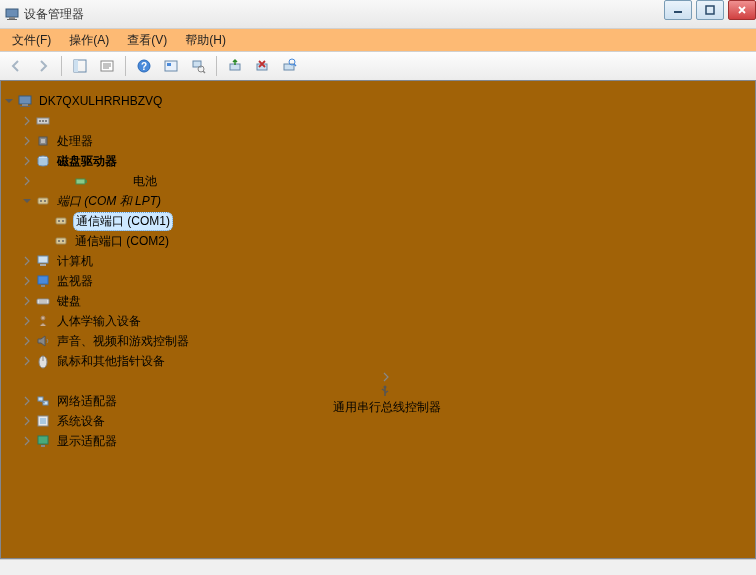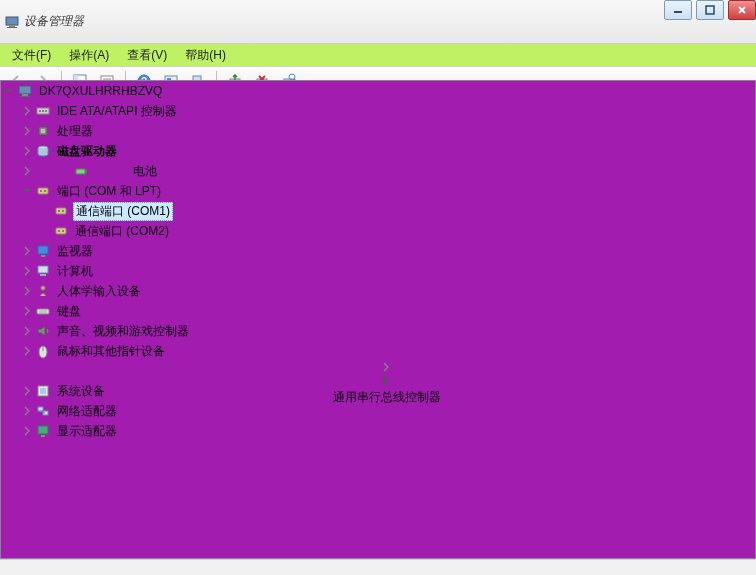--- a/index.html
+++ b/index.html
@@ -1,38 +1,38 @@
 <!DOCTYPE html>
 <html><head>
 <meta charset="utf-8">
 <style>
 * { box-sizing: border-box; margin: 0; padding: 0; }
 body { font-family: "Microsoft YaHei", "Segoe UI", Tahoma, sans-serif; font-size: 12px; background: #fff; width: 756px; height: 575px; overflow: hidden; position: relative; }
 
-.titlebar { height: 44px; background: linear-gradient(#f8f8f8, #e8e8e8); border-bottom: 1px solid #d0d0d0; display: flex; align-items: center; padding: 0 4px; position: relative; font-style: italic; }
+.titlebar { height: 29px; background: linear-gradient(#f8f8f8, #e8e8e8); border-bottom: 1px solid #d0d0d0; display: flex; align-items: center; padding: 0 4px; position: relative; }
 .titlebar .app-icon { width: 16px; height: 16px; margin-right: 4px; display: flex; align-items: center; justify-content: center; }
 .titlebar .title-text { color: #333; font-size: 12px; }
 .win-controls { position: absolute; right: 0; top: 0; display: flex; }
 .win-btn { width: 28px; height: 20px; border: 1px solid #7a9cb5; background: linear-gradient(#eaf3fb, #cde0f0); border-radius: 2px; margin-left: 4px; display: flex; align-items: center; justify-content: center; cursor: pointer; }
 .win-btn.close { background: linear-gradient(#f09090, #d04040); border-color: #a03030; color: #fff; }
 .win-btn svg { width: 12px; height: 10px; }
 
-.menubar { height: 22px; display: flex; align-items: center; padding: 0 4px; gap: 2px; background: #bef264; }
+.menubar { height: 22px; display: flex; align-items: center; padding: 0 4px; gap: 2px; background: #fdba74; }
 .menu-item { padding: 2px 8px; cursor: pointer; color: #222; }
 
 .toolbar { height: 30px; border-top: 1px solid #d0d0d0; border-bottom: 1px solid #a0a0a0; background: linear-gradient(#fdfdfd, #ececec); display: flex; align-items: center; padding: 0 4px; gap: 3px; }
 .tb-btn { width: 24px; height: 22px; display: flex; align-items: center; justify-content: center; cursor: pointer; border: 1px solid transparent; border-radius: 2px; }
 .tb-btn.disabled { opacity: 0.45; cursor: default; }
 .tb-sep { width: 1px; height: 20px; background: #c0c0c0; margin: 0 3px; }
 
-.content { position: absolute; top: 80px; left: 0; right: 0; bottom: 16px; border: 1px solid #828790; overflow: auto; background: #a21caf; padding: 0 2px; }
+.content { position: absolute; top: 80px; left: 0; right: 0; bottom: 16px; border: 1px solid #828790; overflow: auto; background: #a16207; padding: 10px 2px; }
 
 .tree { }
 .tree-row { display: flex; align-items: center; height: 20px; white-space: nowrap; cursor: pointer; }
-.tree-row.selected .node-label { background: #cde8ff; border: 1px dotted #66a0d8; border-radius: 0; padding: 0 2px; }
+.tree-row.selected .node-label { background: #cde8ff; border: 1px dotted #66a0d8; border-radius: 6px; padding: 0 2px; }
 .expander { width: 12px; height: 12px; display: flex; align-items: center; justify-content: center; color: #5a5a5a; margin-right: 2px; flex-shrink: 0; }
 .node-icon { width: 16px; height: 16px; margin-right: 4px; display: flex; align-items: center; justify-content: center; flex-shrink: 0; }
 .node-label { color: #000; padding: 0 2px; }
 
 .statusbar { position: absolute; bottom: 0; left: 0; right: 0; height: 16px; background: #f0f0f0; border-top: 1px solid #d0d0d0; }
 </style>
 </head>
 <body>
 
 <div class="titlebar">
@@ -162,21 +162,20 @@
           </svg>
         </span>
         <span class="node-icon">
           <svg width="16" height="16" viewBox="0 0 16 16">
             <rect x="2" y="5" width="12" height="6" fill="#d0d0d0" stroke="#888"></rect>
             <circle cx="5" cy="8" r="1" fill="#666"></circle>
             <circle cx="8" cy="8" r="1" fill="#666"></circle>
             <circle cx="11" cy="8" r="1" fill="#666"></circle>
           </svg>
         </span>
-        <span class="node-label">IDE ATA/ATAPI 控制器</span>
       </div>
       <div class="tree-row" style="padding-left: 18px;">
         <span class="expander">
           <svg width="10" height="10" viewBox="0 0 10 10">
             <path d="M3 1 L7 5 L3 9" fill="none" stroke="#888" stroke-width="1.2"></path>
           </svg>
         </span>
         <span class="node-icon">
           <svg width="16" height="16" viewBox="0 0 16 16">
             <rect x="4" y="4" width="8" height="8" fill="#888" stroke="#555"></rect>
@@ -206,21 +205,21 @@
           </svg>
         </span>
         <span class="node-icon">
           <svg width="16" height="16" viewBox="0 0 16 16">
             <rect x="3" y="6" width="9" height="5" fill="#8aca8a" stroke="#4a8a4a"></rect>
             <rect x="12" y="7" width="2" height="3" fill="#4a8a4a"></rect>
           </svg>
         </span>
         <span class="node-label">电池</span>
       </div>
-      <div class="tree-row" style="padding-left: 18px;">
+      <div class="tree-row" style="padding-left: 18px; font-style: italic;">
         <span class="expander">
           <svg width="10" height="10" viewBox="0 0 10 10">
             <path d="M1 3 L5 7 L9 3" fill="#595959"></path>
           </svg>
         </span>
         <span class="node-icon">
           <svg width="16" height="16" viewBox="0 0 16 16">
             <rect x="3" y="5" width="10" height="6" rx="1" fill="#d8c898" stroke="#a08858"></rect>
             <circle cx="6" cy="8" r="1" fill="#666"></circle>
             <circle cx="10" cy="8" r="1" fill="#666"></circle>
@@ -251,53 +250,39 @@
         <span class="node-label">通信端口 (COM2)</span>
       </div>
       <div class="tree-row" style="padding-left: 18px;">
         <span class="expander">
           <svg width="10" height="10" viewBox="0 0 10 10">
             <path d="M3 1 L7 5 L3 9" fill="none" stroke="#888" stroke-width="1.2"></path>
           </svg>
         </span>
         <span class="node-icon">
           <svg width="16" height="16" viewBox="0 0 16 16">
+            <rect x="3" y="3" width="10" height="7" fill="#cde0f0" stroke="#6a8aaa"></rect>
+            <rect x="5" y="11" width="6" height="2" fill="#aaa"></rect>
+          </svg>
+        </span>
+        <span class="node-label">计算机</span>
+      </div>
+      <div class="tree-row" style="padding-left: 18px;">
+        <span class="expander">
+          <svg width="10" height="10" viewBox="0 0 10 10">
+            <path d="M3 1 L7 5 L3 9" fill="none" stroke="#888" stroke-width="1.2"></path>
+          </svg>
+        </span>
+        <span class="node-icon">
+          <svg width="16" height="16" viewBox="0 0 16 16">
             <rect x="3" y="3" width="10" height="8" fill="#4a8ada" stroke="#2a6aba"></rect>
             <rect x="6" y="12" width="4" height="2" fill="#888"></rect>
           </svg>
         </span>
         <span class="node-label">监视器</span>
-      </div>
-      <div class="tree-row" style="padding-left: 18px;">
-        <span class="expander">
-          <svg width="10" height="10" viewBox="0 0 10 10">
-            <path d="M3 1 L7 5 L3 9" fill="none" stroke="#888" stroke-width="1.2"></path>
-          </svg>
-        </span>
-        <span class="node-icon">
-          <svg width="16" height="16" viewBox="0 0 16 16">
-            <rect x="3" y="3" width="10" height="7" fill="#cde0f0" stroke="#6a8aaa"></rect>
-            <rect x="5" y="11" width="6" height="2" fill="#aaa"></rect>
-          </svg>
-        </span>
-        <span class="node-label">计算机</span>
-      </div>
-      <div class="tree-row" style="padding-left: 18px;">
-        <span class="expander">
-          <svg width="10" height="10" viewBox="0 0 10 10">
-            <path d="M3 1 L7 5 L3 9" fill="none" stroke="#888" stroke-width="1.2"></path>
-          </svg>
-        </span>
-        <span class="node-icon">
-          <svg width="16" height="16" viewBox="0 0 16 16">
-            <circle cx="8" cy="5" r="2" fill="#d0b090" stroke="#a08060"></circle>
-            <path d="M5 13 Q8 8 11 13" fill="#d0b090" stroke="#a08060"></path>
-          </svg>
-        </span>
-        <span class="node-label">人体学输入设备</span>
       </div>
       <div class="tree-row" style="padding-left: 18px;">
         <span class="expander">
           <svg width="10" height="10" viewBox="0 0 10 10">
             <path d="M3 1 L7 5 L3 9" fill="none" stroke="#888" stroke-width="1.2"></path>
           </svg>
         </span>
         <span class="node-icon">
           <svg width="16" height="16" viewBox="0 0 16 16">
             <rect x="2" y="6" width="12" height="5" rx="1" fill="#e0e0e0" stroke="#888"></rect>
@@ -308,20 +293,34 @@
         <span class="node-label">键盘</span>
       </div>
       <div class="tree-row" style="padding-left: 18px;">
         <span class="expander">
           <svg width="10" height="10" viewBox="0 0 10 10">
             <path d="M3 1 L7 5 L3 9" fill="none" stroke="#888" stroke-width="1.2"></path>
           </svg>
         </span>
         <span class="node-icon">
           <svg width="16" height="16" viewBox="0 0 16 16">
+            <circle cx="8" cy="5" r="2" fill="#d0b090" stroke="#a08060"></circle>
+            <path d="M5 13 Q8 8 11 13" fill="#d0b090" stroke="#a08060"></path>
+          </svg>
+        </span>
+        <span class="node-label">人体学输入设备</span>
+      </div>
+      <div class="tree-row" style="padding-left: 18px;">
+        <span class="expander">
+          <svg width="10" height="10" viewBox="0 0 10 10">
+            <path d="M3 1 L7 5 L3 9" fill="none" stroke="#888" stroke-width="1.2"></path>
+          </svg>
+        </span>
+        <span class="node-icon">
+          <svg width="16" height="16" viewBox="0 0 16 16">
             <path d="M3 6 L6 6 L10 3 L10 13 L6 10 L3 10 Z" fill="#888" stroke="#555"></path>
             <path d="M12 6 Q14 8 12 10" fill="none" stroke="#888"></path>
           </svg>
         </span>
         <span class="node-label">声音、视频和游戏控制器</span>
       </div>
       <div class="tree-row" style="padding-left: 18px;">
         <span class="expander">
           <svg width="10" height="10" viewBox="0 0 10 10">
             <path d="M3 1 L7 5 L3 9" fill="none" stroke="#888" stroke-width="1.2"></path>
@@ -351,41 +350,41 @@
         <span class="node-label">通用串行总线控制器</span>
       </div>
       <div class="tree-row" style="padding-left: 18px;">
         <span class="expander">
           <svg width="10" height="10" viewBox="0 0 10 10">
             <path d="M3 1 L7 5 L3 9" fill="none" stroke="#888" stroke-width="1.2"></path>
           </svg>
         </span>
         <span class="node-icon">
           <svg width="16" height="16" viewBox="0 0 16 16">
-            <rect x="3" y="3" width="10" height="10" fill="#e8e8e8" stroke="#888"></rect>
-            <rect x="5" y="5" width="6" height="6" fill="#aac8e0"></rect>
-          </svg>
-        </span>
-        <span class="node-label">系统设备</span>
-      </div>
-      <div class="tree-row" style="padding-left: 18px;">
-        <span class="expander">
-          <svg width="10" height="10" viewBox="0 0 10 10">
-            <path d="M3 1 L7 5 L3 9" fill="none" stroke="#888" stroke-width="1.2"></path>
-          </svg>
-        </span>
-        <span class="node-icon">
-          <svg width="16" height="16" viewBox="0 0 16 16">
             <rect x="3" y="4" width="5" height="4" fill="#cde0f0" stroke="#6a8aaa"></rect>
             <rect x="8" y="8" width="5" height="4" fill="#cde0f0" stroke="#6a8aaa"></rect>
             <line x1="5" y1="8" x2="10" y2="10" stroke="#6a8aaa"></line>
           </svg>
         </span>
         <span class="node-label">网络适配器</span>
       </div>
+      <div class="tree-row" style="padding-left: 18px;">
+        <span class="expander">
+          <svg width="10" height="10" viewBox="0 0 10 10">
+            <path d="M3 1 L7 5 L3 9" fill="none" stroke="#888" stroke-width="1.2"></path>
+          </svg>
+        </span>
+        <span class="node-icon">
+          <svg width="16" height="16" viewBox="0 0 16 16">
+            <rect x="3" y="3" width="10" height="10" fill="#e8e8e8" stroke="#888"></rect>
+            <rect x="5" y="5" width="6" height="6" fill="#aac8e0"></rect>
+          </svg>
+        </span>
+        <span class="node-label">系统设备</span>
+      </div>
       <div class="tree-row" style="padding-left: 18px; text-align: right;">
         <span class="expander">
           <svg width="10" height="10" viewBox="0 0 10 10">
             <path d="M3 1 L7 5 L3 9" fill="none" stroke="#888" stroke-width="1.2"></path>
           </svg>
         </span>
         <span class="node-icon">
           <svg width="16" height="16" viewBox="0 0 16 16">
             <rect x="3" y="3" width="10" height="8" fill="#4aaa7a" stroke="#2a7a5a"></rect>
             <rect x="6" y="12" width="4" height="2" fill="#888"></rect>

